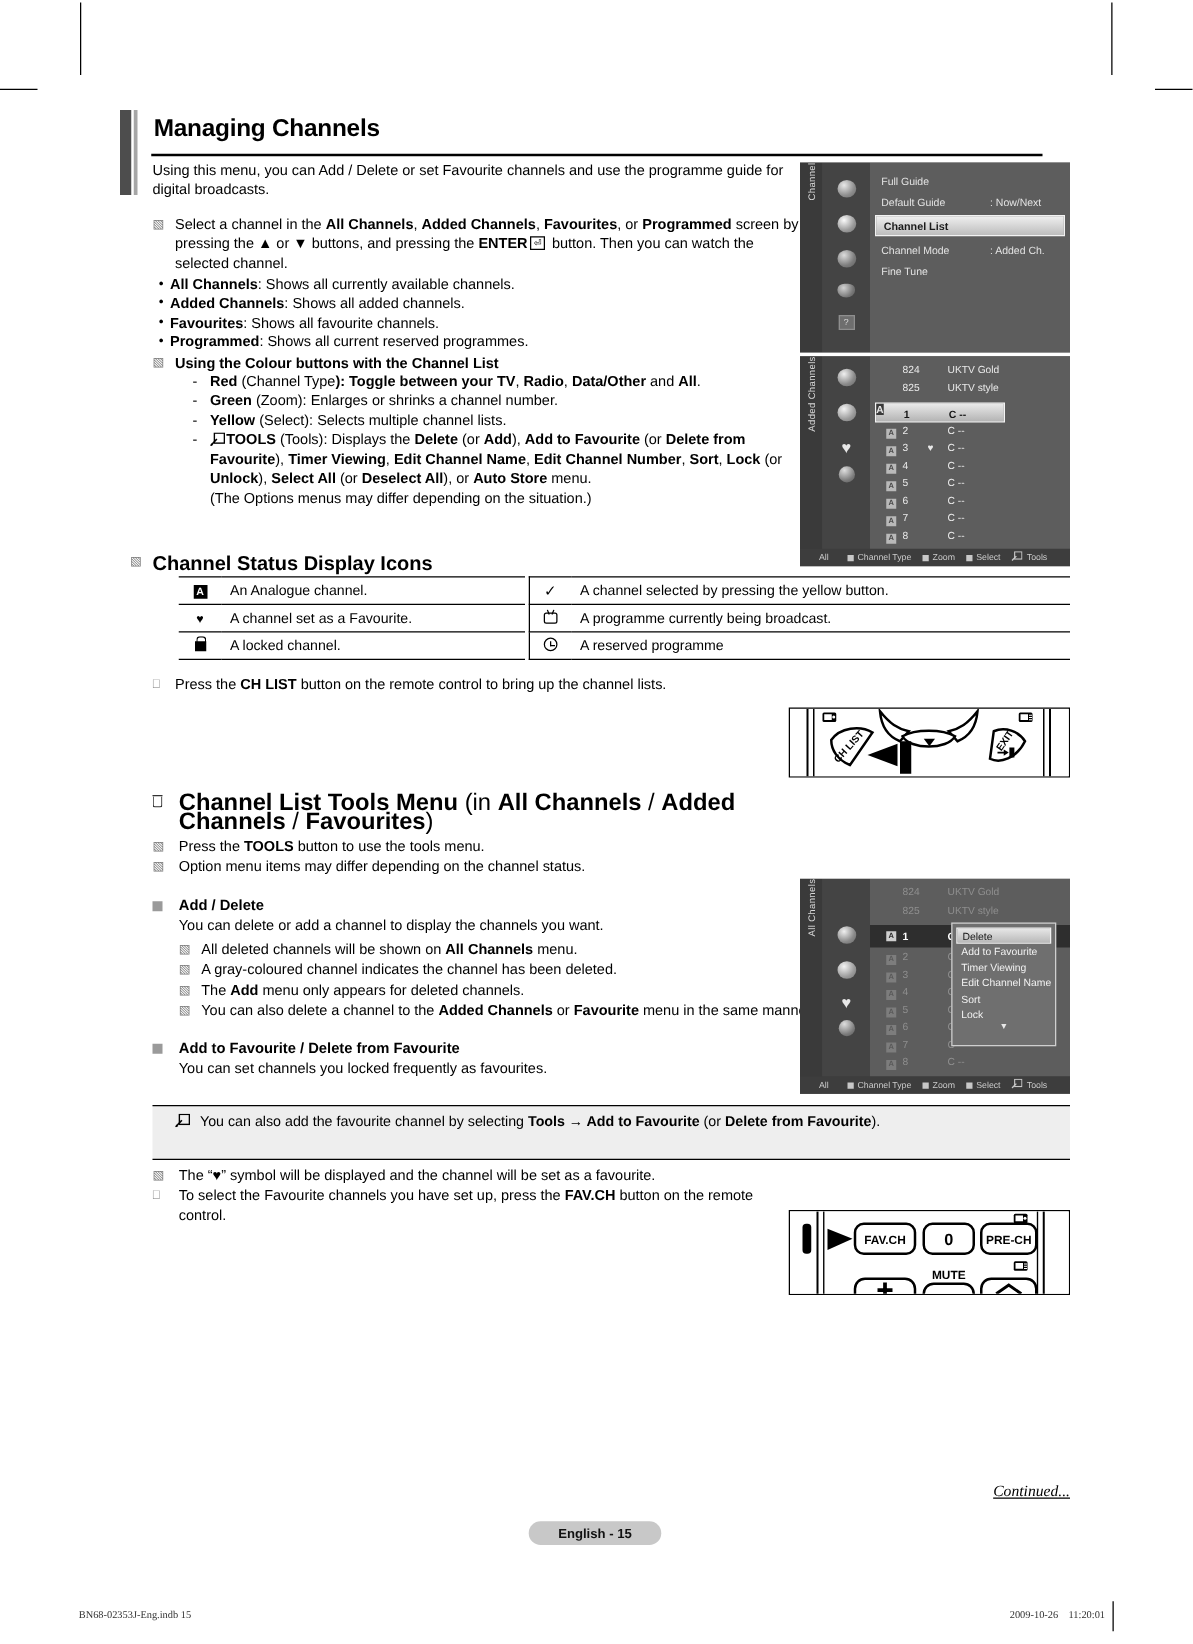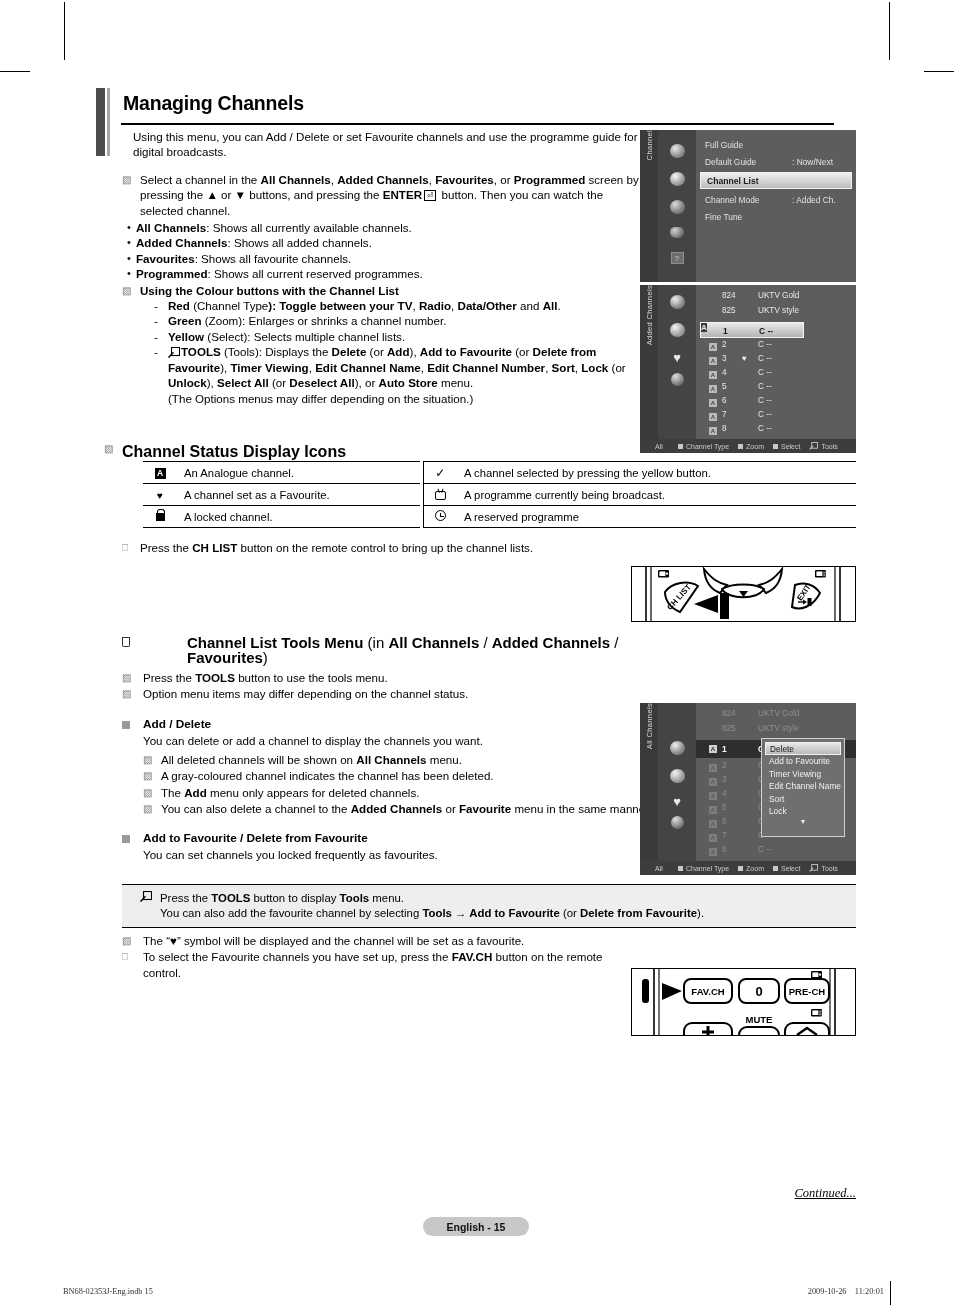--- a/index.html
+++ b/index.html
@@ -33,21 +33,21 @@
 
   
   .accent-col { position:absolute; left:96px; top:88px; width:9px; height:68px; background:#4d4d4d; }
   .accent-col2 { position:absolute; left:107px; top:88px; width:3px; height:68px; background:#a6a6a6; }
 
   
   .body-text {
     position:absolute; left:122px; top:129px; width:520px;
     font-size:11.6px; line-height:15.4px;
   }
-  .intro { margin:0 0 12px 11px; }
+  .intro { margin:0 0 12px 0; }
   b, strong { font-weight:bold; }
 
   .note-row { display:flex; margin-bottom:1px; }
   .note-ico {
     flex:0 0 auto; width:18px; font-size:10px; color:#7a7a7a;
     line-height:15.4px; text-align:left;
   }
   .note-body { flex:1 1 auto; }
 
   ul.bullets { list-style:none; margin:2px 0 0 0; padding:0; }
@@ -113,21 +113,21 @@
     content:""; position:absolute; left:4px; top:2px; width:1.2px; height:4px; background:#000;
   }
   .ico-clock::after {
     content:""; position:absolute; left:4.5px; top:5px; width:3.5px; height:1.2px; background:#000;
   }
 
   .chlist-line { position:absolute; left:122px; top:540px; width:500px; font-size:11.6px; line-height:15.4px; }
 
   
   .sec2 { position:absolute; left:122px; top:635px; width:535px; font-size:11.6px; line-height:15.4px; }
-  .sq-head { display:flex; align-items:flex-start; font-weight:bold; font-size:15px;gap:44px; }
+  .sq-head { display:flex; align-items:flex-start; font-weight:bold; font-size:19px; }
   .sq-head .sqico {
     flex:0 0 auto; width:21px; font-size:11px; color:#555; font-weight:normal; line-height:16px;
   }
   .sq-sub { display:flex; align-items:flex-start; font-weight:bold; font-size:11.8px; }
   .sq-sub .sqico { flex:0 0 auto; width:21px; line-height:16px; }
   .grey-sq { display:inline-block; width:8px; height:8px; background:#9a9a9a; }
   .hollow-sq {
     display:inline-block; width:8px; height:9px; border:1.4px solid #333;
     border-radius:0 0 2px 2px; border-top:none; position:relative;
   }
@@ -393,21 +393,20 @@
   </div>
 
   <div class="tipbox">
     <div class="inner">
       <div class="tipico"><svg viewBox="0 0 12 11" width="12" height="11">
             <rect x="3.5" y="0.5" width="8" height="8" fill="none" stroke="#000" stroke-width="1.1"></rect>
             <path d="M0.6 10.4 L5.5 5.2" stroke="#000" stroke-width="1.3" fill="none"></path>
             <path d="M0.2 10.8 L2.6 9.9 L1.3 8.6 Z" fill="#000"></path>
           </svg></div>
       <div>
-        <div><span>Press the </span><b>TOOLS</b><span> button to display </span><b>Tools</b><span> menu.</span></div>
         <div><span>You can also add the favourite channel by selecting </span><b>Tools</b><b> → </b><b>Add to Favourite</b><span> (or </span><b>Delete from Favourite</b><span>).</span></div>
       </div>
     </div>
   </div>
 
   <div class="sec3">
     <div class="note-row">
       <div class="note-ico gl-note" style="width:21px;"></div>
       <div class="note-body">The “♥” symbol will be displayed and the channel will be set as a favourite.</div>
     </div>

